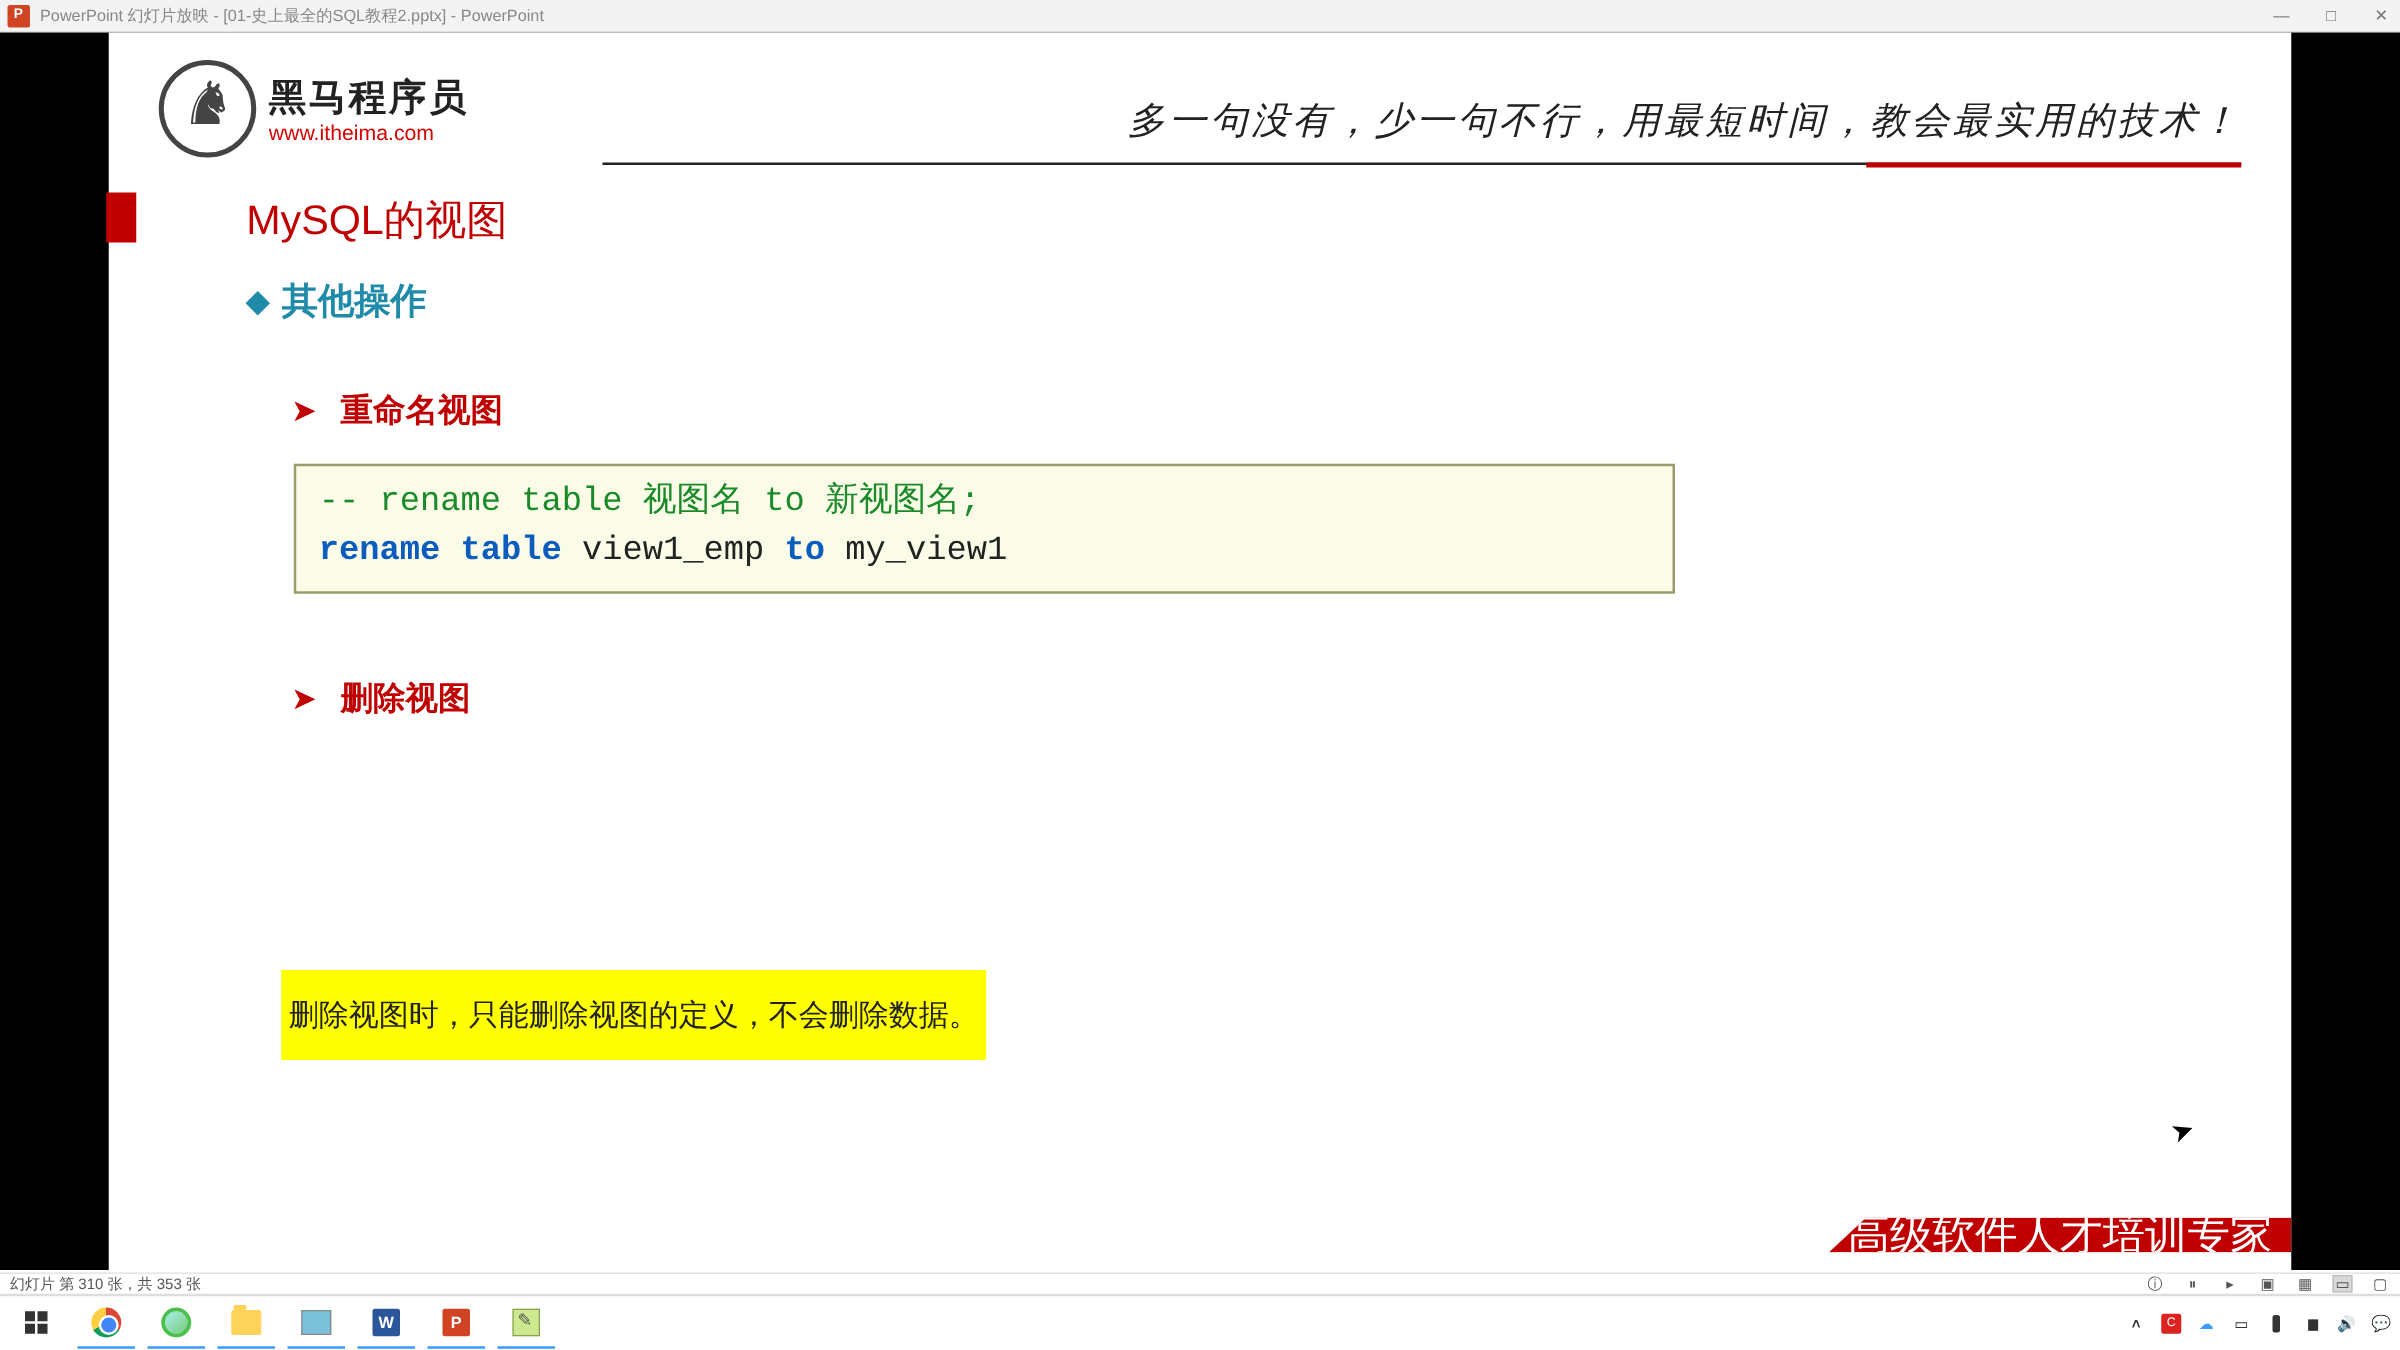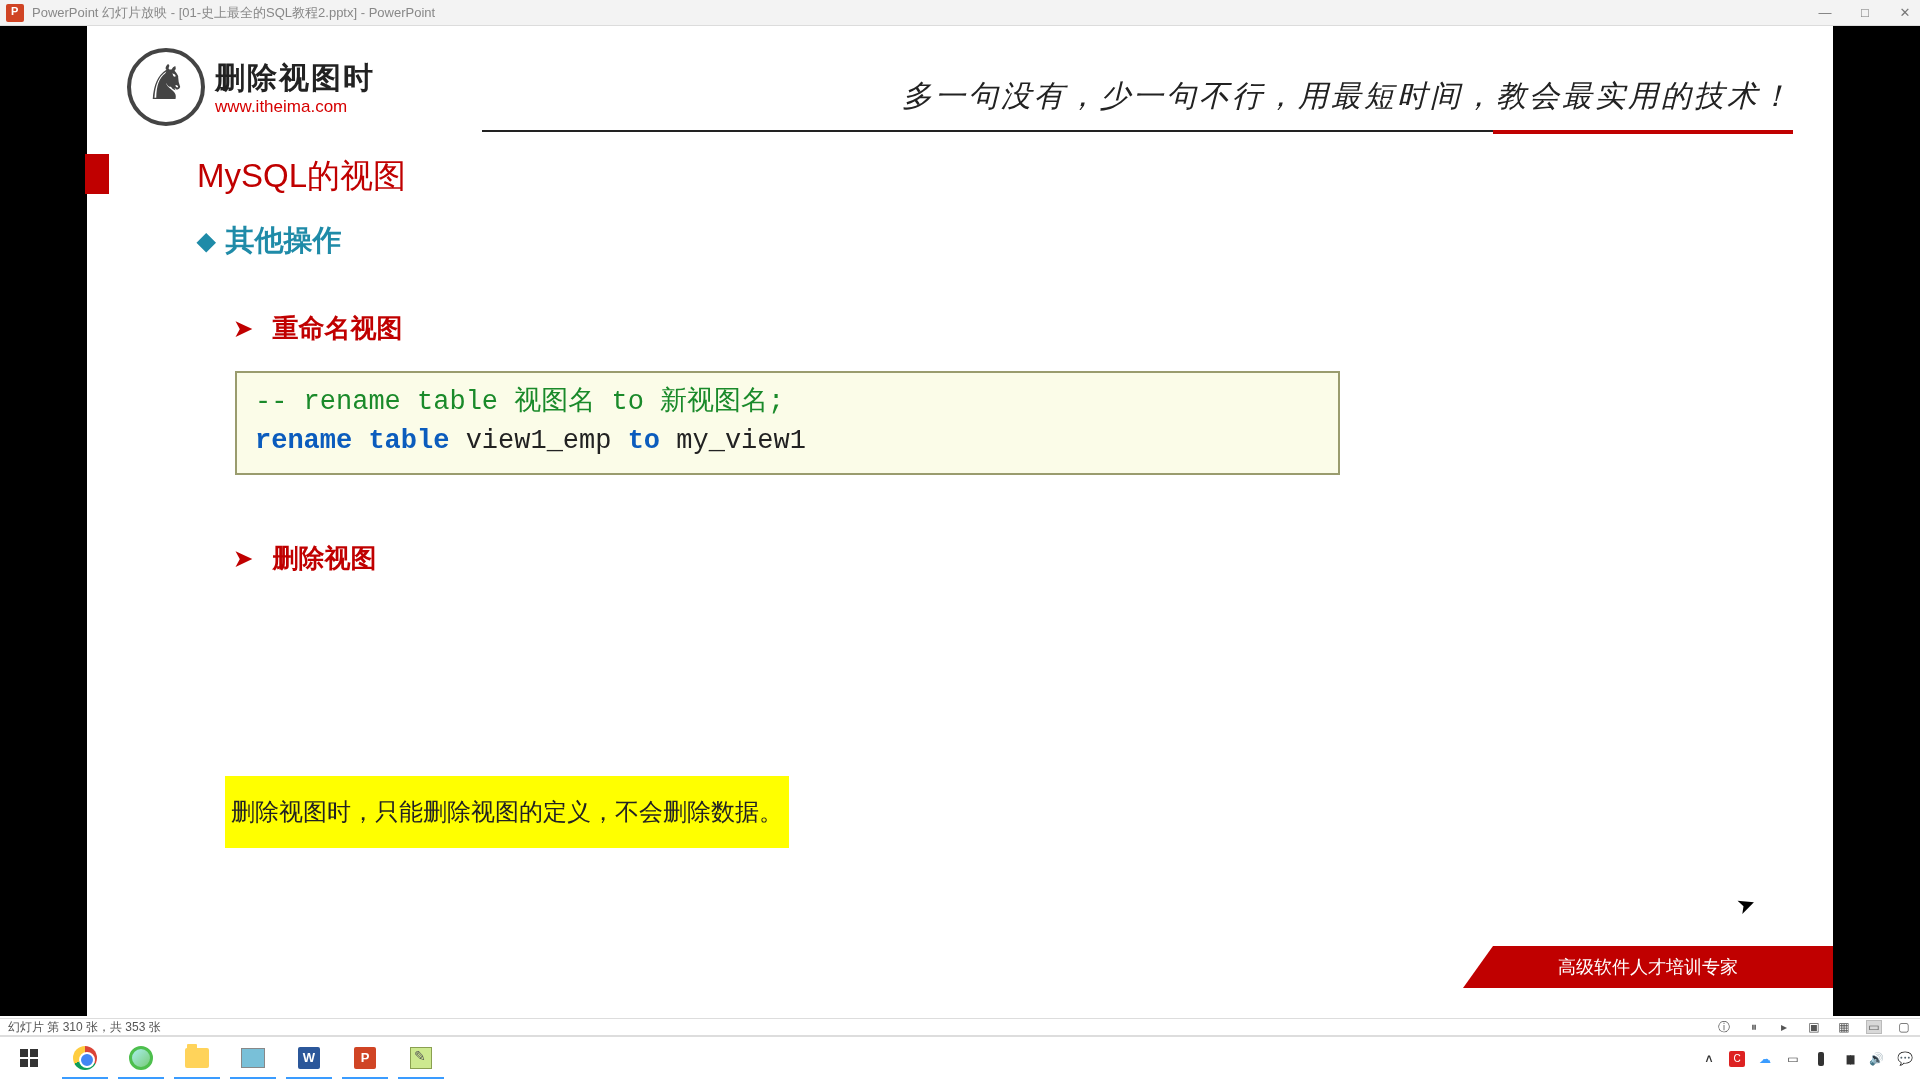--- a/index.html
+++ b/index.html
@@ -190,25 +190,25 @@
     position: absolute;
     left: 138px; top: 750px;
     background: #ffff00;
     color: #222;
     font-size: 24px;
     padding: 20px 6px;
   }
 
   .footer-banner {
     position: absolute;
-    right: 0; bottom: 28px;
-    width: 370px; height: 42px;
+    right: 0; bottom: 14px;
+    width: 370px; height: 28px;
     background: #c00000;
     color: #fff;
-    font-size: 18px;
+    font-size: 34px;
     font-family: "KaiTi","STKaiti",serif;
     display: flex; align-items: center; justify-content: center;
     clip-path: polygon(30px 0, 100% 0, 100% 100%, 0 100%);
   }
 
   
   .statusbar {
     position: absolute;
     left: 0; right: 0; bottom: 44px;
     height: 18px;
@@ -293,21 +293,21 @@
 </div>
 
 <div class="stage">
   <div class="slide">
     <div class="red-tab"></div>
 
     <div class="slide-header">
       <div class="logo">
         <div class="logo-circle"></div>
         <div>
-          <div class="logo-text-cn">删除视图时</div>
+          <div class="logo-text-cn">黑马程序员</div>
           <div class="logo-text-url">www.itheima.com</div>
         </div>
       </div>
       <div class="slogan">多一句没有，少一句不行，用最短时间，教会最实用的技术！</div>
       <div class="header-rule"></div>
       <div class="header-rule-red"></div>
     </div>
 
     <div class="slide-title">MySQL的视图</div>
 

